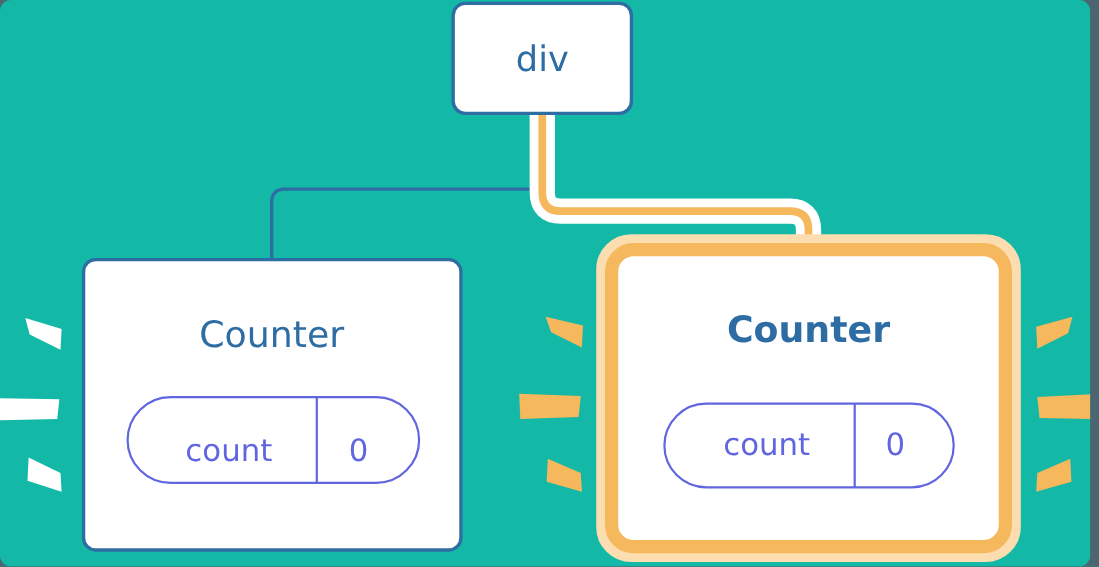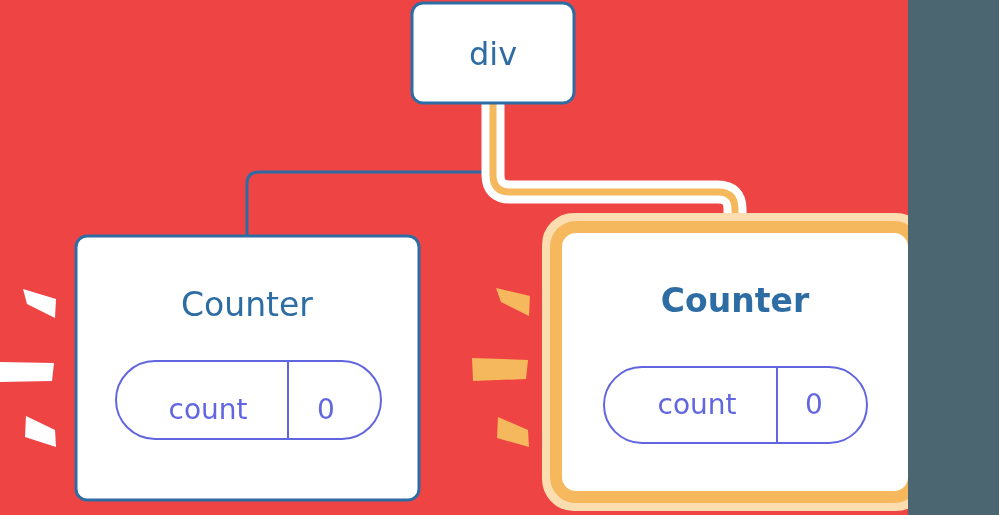--- a/index.html
+++ b/index.html
@@ -5,24 +5,25 @@
   html, body {
     margin: 0;
     padding: 0;
     background: #4b6670;
   }
   body {
     font-family: "DejaVu Sans", sans-serif;
   }
   #stage {
     position: relative;
-    width: 908px;
+    width: 991px;
     height: 515px;
-    background: #ef4444;
+    background: #14b8a6;
     overflow: hidden;
+    border-radius: 10px;
   }
   #diagram {
     position: absolute;
     inset: 0;
     display: block;
   }
   .node-label {
     font-family: "DejaVu Sans", sans-serif;
     font-size: 33px;
     fill: #2e6da4;

